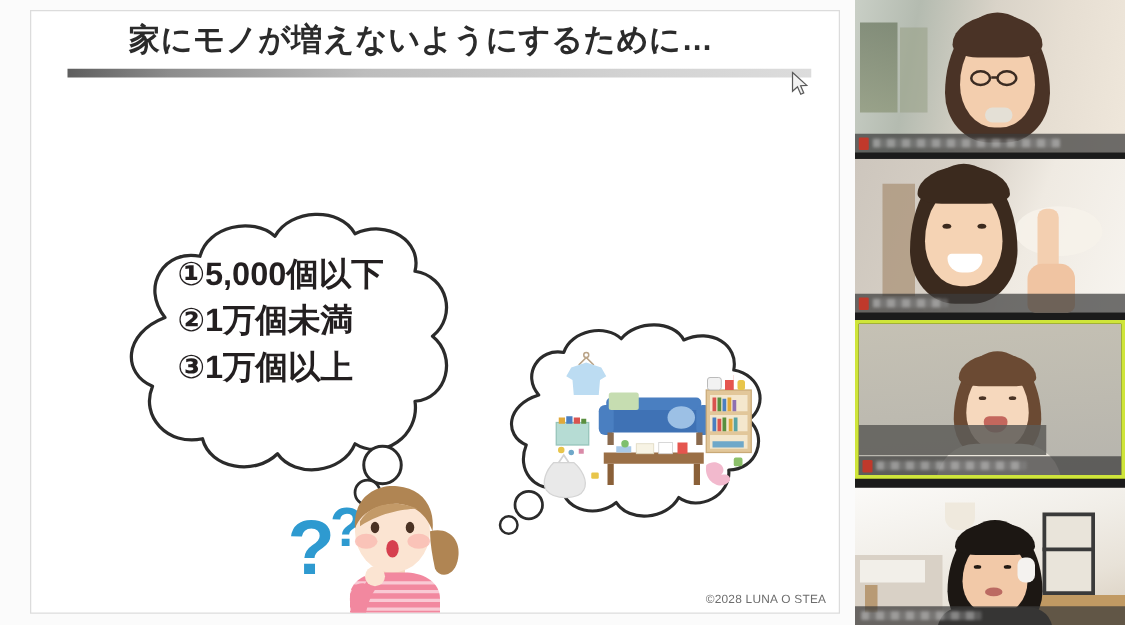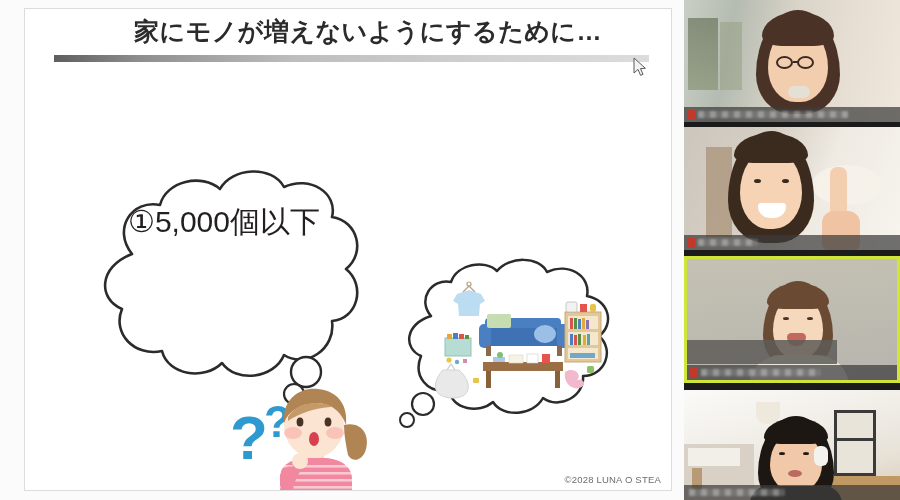--- a/index.html
+++ b/index.html
@@ -22,21 +22,20 @@
     background: #ffffff;
     border: 1px solid #dcdcdc;
     overflow: hidden;
   }
 
   
   .slide-title {
     position: absolute; left: 78px; top: 6px; width: 530px;
     font-size: 25px; font-weight: bold; color: #2b2b2b;
     letter-spacing: 0.5px; white-space: nowrap;
-    text-align: center;
   }
   .title-rule {
     position: absolute; left: 29px; top: 46px; width: 595px; height: 7px;
     background: linear-gradient(to right, #5e5e5e 0%, #8d8d8d 14%, #bdbdbd 40%, #d2d2d2 75%, #dcdcdc 100%);
   }
 
   
   .question-box {
     position: absolute; left: 31px; top: 68px; width: 580px; height: 58px;
     border: 2.5px solid #1878c4; border-radius: 11px;
@@ -48,22 +47,22 @@
     letter-spacing: 1px; white-space: nowrap;
   }
 
   
   .cloud-left { position: absolute; left: 45px; top: 150px; width: 310px; height: 255px; }
   .cloud-left svg { position: absolute; left: 0; top: 0; }
   .answers {
     position: absolute; left: 58px; top: 42px; width: 240px;
   }
   .answer-line {
-    font-size: 30px; font-weight: normal; color: #231f20;
-    line-height: 1.42; white-space: nowrap; letter-spacing: 0px;
+    font-size: 26px; font-weight: bold; color: #231f20;
+    line-height: 1.42; white-space: nowrap; letter-spacing: 0px; margin-left: 14px;
   }
 
   
   .cloud-right { position: absolute; left: 362px; top: 245px; width: 250px; height: 175px; }
   .cloud-right svg { position: absolute; left: 0; top: 0; }
 
   
   .character { position: absolute; left: 215px; top: 368px; width: 170px; height: 120px; }
   .character svg { position: absolute; left: 0; top: 0; }
 
@@ -142,20 +141,22 @@
                    C266 190, 236 210, 214 196
                    C204 220, 166 224, 152 204
                    C134 222, 98 216, 92 192
                    C64 198, 42 174, 52 150
                    C28 140, 28 108, 62 95 Z" fill="#ffffff" stroke="#2b2b2b" stroke-width="2.6" stroke-linejoin="round"></path>
           <circle cx="236" cy="213" r="15" fill="#ffffff" stroke="#2b2b2b" stroke-width="2.4"></circle>
           <circle cx="224" cy="235" r="10" fill="#ffffff" stroke="#2b2b2b" stroke-width="2.2"></circle>
         </svg>
         <div class="answers">
           <div class="answer-line">①5,000個以下</div>
+          <div class="answer-line">②1万個未満</div>
+          <div class="answer-line">③1万個以上</div>
         </div>
       </div>
 
       <div class="cloud-right">
         <svg width="250" height="175" viewBox="0 0 250 175">
 
           <path d="M44 62
                    C30 46, 44 24, 64 28
                    C70 10, 98 5, 110 17
                    C122 2, 152 2, 160 18

